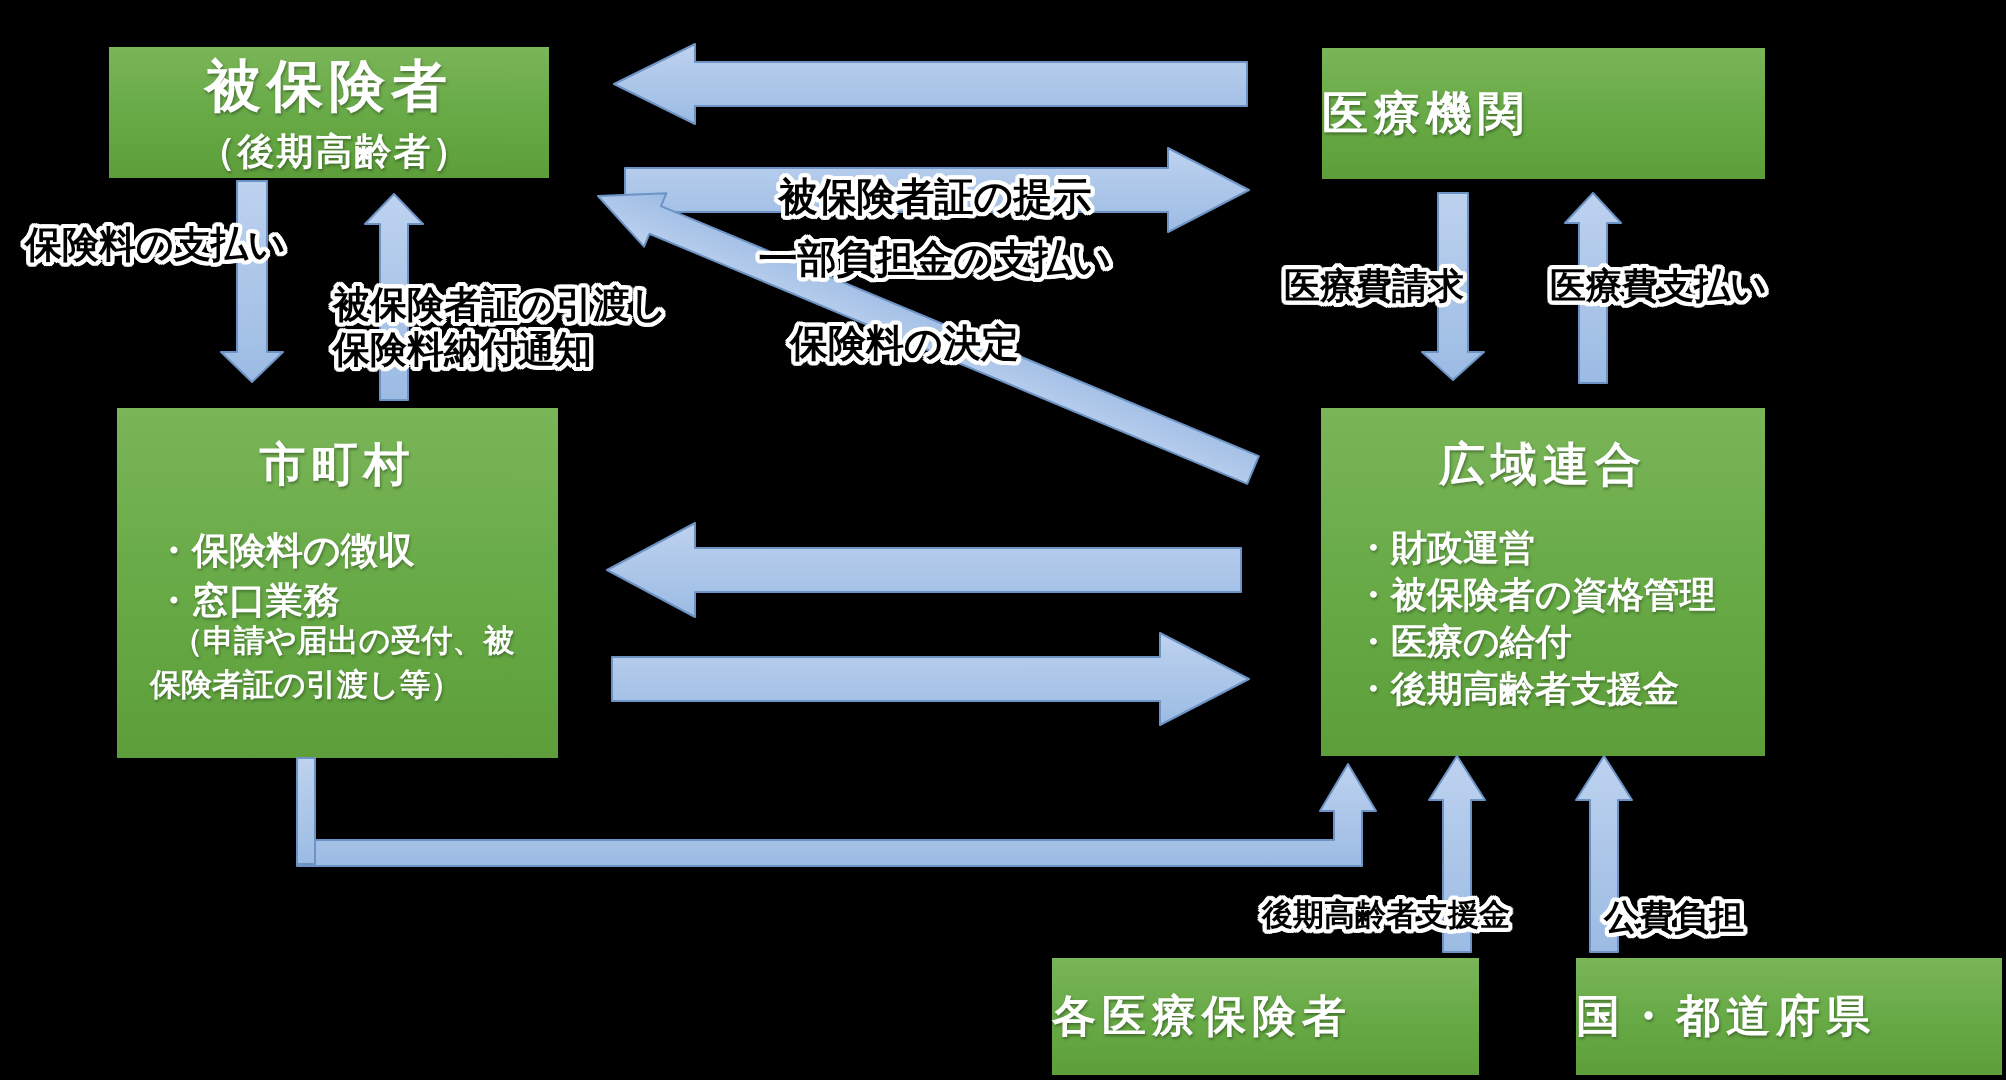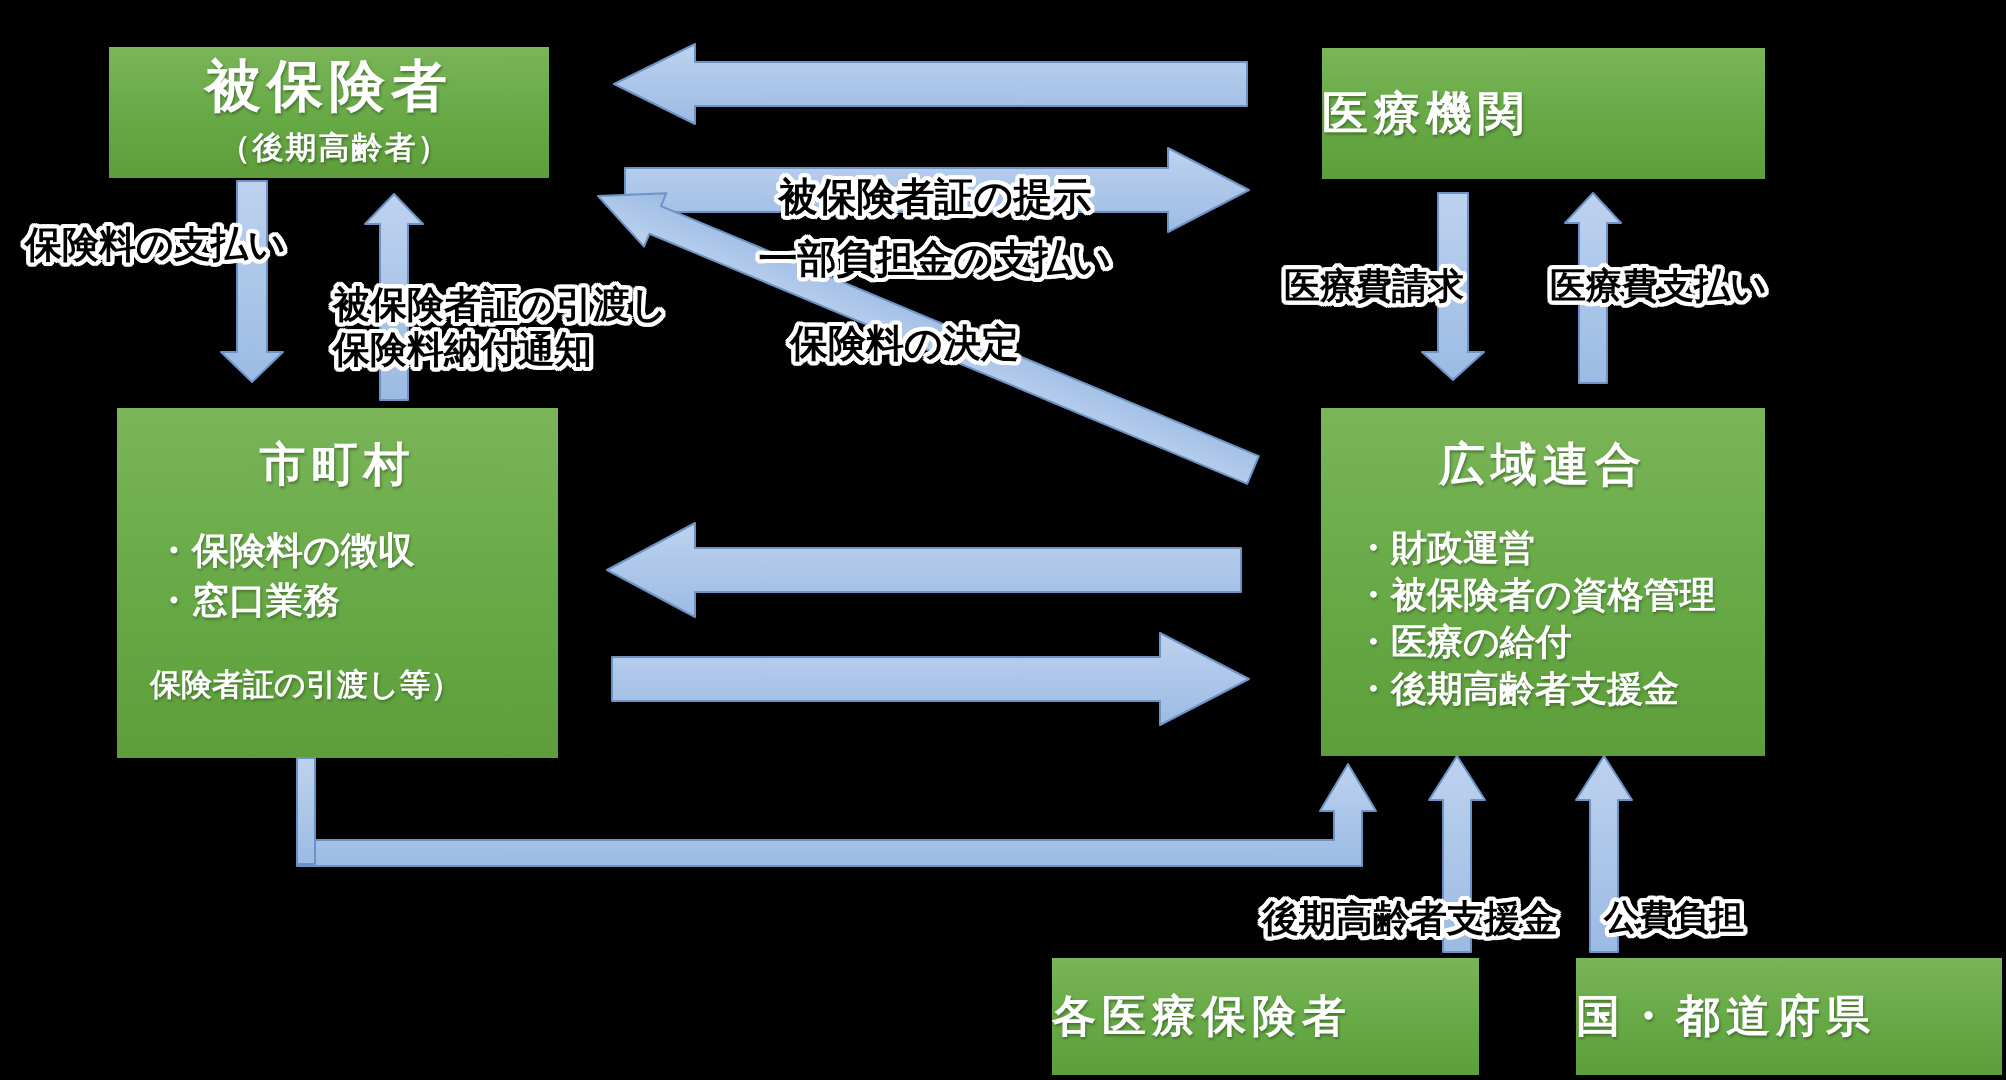--- a/index.html
+++ b/index.html
@@ -53,31 +53,32 @@
       2px -4px 0 var(--label-outline),-2px -4px 0 var(--label-outline);
   }
 </style>
 </head>
 <body>
 
 <div id="stage">
 
   <div class="gbox" style="left:109px;top:47px;width:440px;height:131px;">
     <div class="title" style="margin-top:2px;font-size:56px;">被保険者</div>
-    <div class="title" style="margin-top:2px;font-size:31px;letter-spacing:2px;margin-left:12px;">（後期高齢者）</div>
+    <div class="title" style="margin-top:2px;font-size:37px;letter-spacing:2px;margin-left:12px;">（後期高齢者）</div>
   </div>
 
   <div class="gbox center-flex" style="left:1322px;top:48px;width:443px;height:131px;">
     <div class="title" style="font-size:46px;">医療機関</div>
   </div>
 
   <div class="gbox" style="left:117px;top:408px;width:441px;height:350px;">
     <div class="title" style="margin-top:26px;font-size:46px;">市町村</div>
     <div class="bullet-line" style="left:38px;top:118px;font-size:37px;">・保険料の徴収</div>
     <div class="bullet-line" style="left:38px;top:168px;font-size:37px;">・窓口業務</div>
+    <div class="bullet-line" style="left:55px;top:212px;font-size:31px;">（申請や届出の受付、被</div>
     <div class="bullet-line" style="left:33px;top:256px;font-size:31px;">保険者証の引渡し等）</div>
   </div>
 
   <div class="gbox" style="left:1321px;top:408px;width:444px;height:348px;">
     <div class="title" style="margin-top:26px;font-size:46px;">広域連合</div>
     <div class="bullet-line" style="left:34px;top:116px;font-size:36px;">・財政運営</div>
     <div class="bullet-line" style="left:34px;top:163px;font-size:36px;">・被保険者の資格管理</div>
     <div class="bullet-line" style="left:34px;top:210px;font-size:36px;">・医療の給付</div>
     <div class="bullet-line" style="left:34px;top:257px;font-size:36px;">・後期高齢者支援金</div>
   </div>
@@ -137,17 +138,17 @@
     <span style="display:block;">被保険者証の提示</span>
     <span style="display:block;">一部負担金の支払い</span>
   </div>
 
   <div class="flabel" style="left:790px;top:318px;font-size:38px;">保険料の決定</div>
 
   <div class="flabel" style="left:1284px;top:262px;font-size:36px;">医療費請求</div>
 
   <div class="flabel" style="left:1550px;top:262px;font-size:36px;">医療費支払い</div>
 
-  <div class="flabel" style="left:1262px;top:894px;font-size:37px;">後期高齢者支援金</div>
+  <div class="flabel" style="left:1262px;top:894px;font-size:31px;">後期高齢者支援金</div>
 
   <div class="flabel" style="left:1604px;top:894px;font-size:35px;">公費負担</div>
 
 </div>
 
 </body></html>

